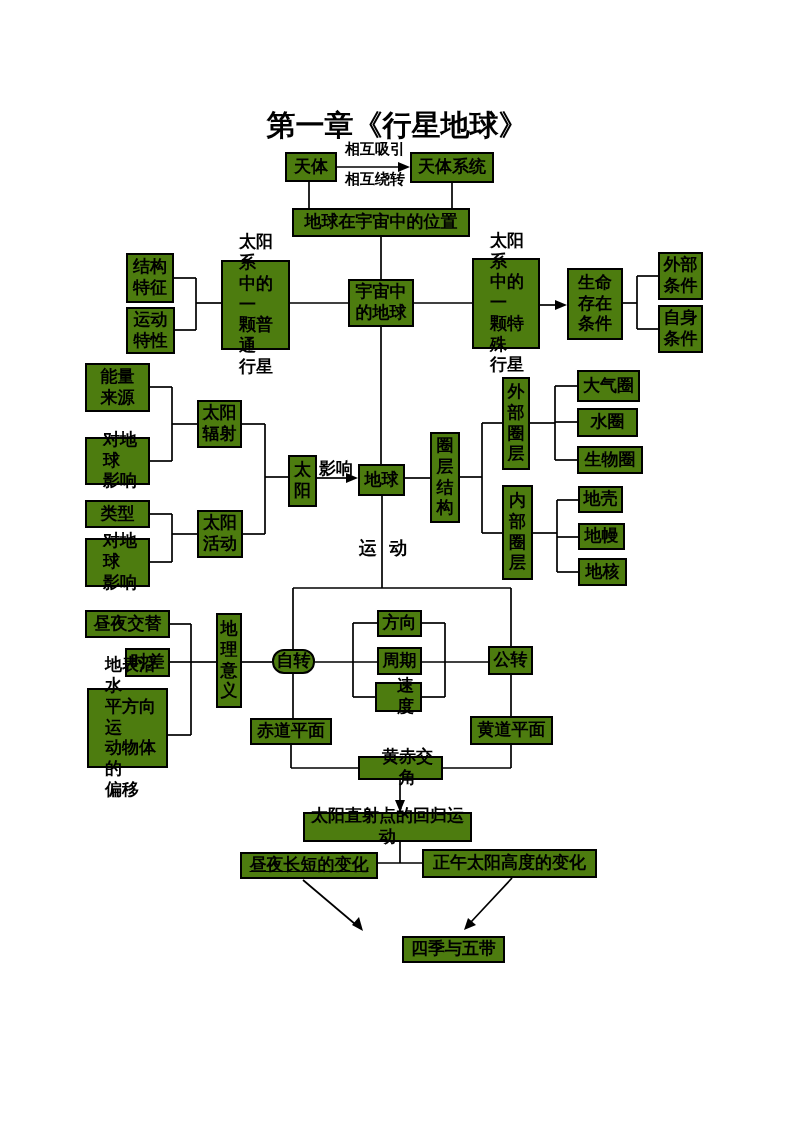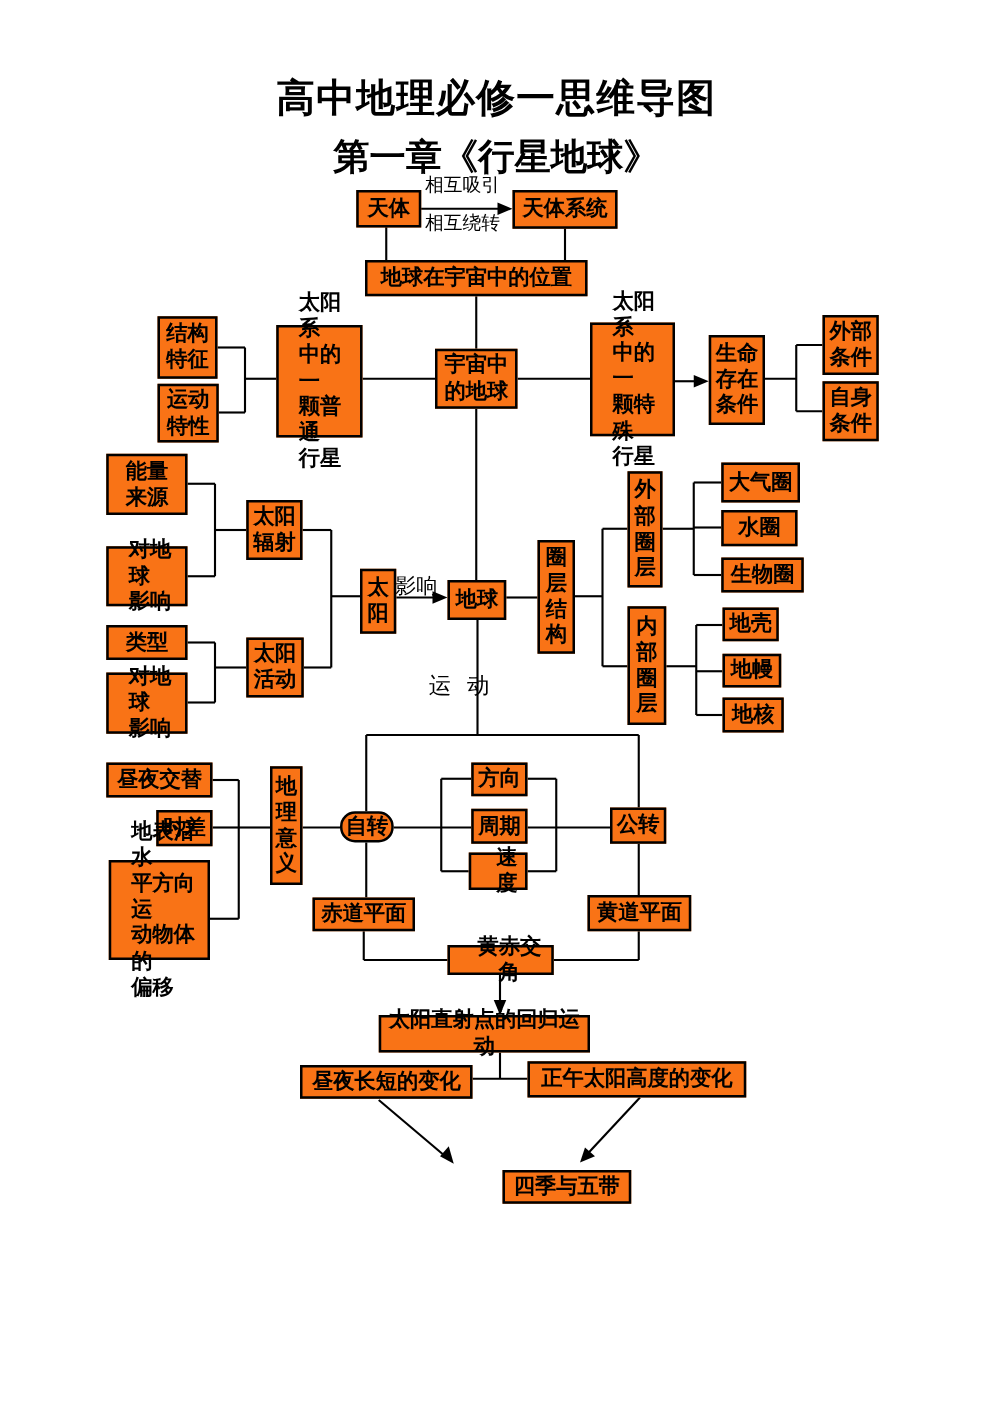--- a/index.html
+++ b/index.html
@@ -13,28 +13,28 @@
     font-family:"Liberation Sans","DejaVu Sans",sans-serif;
     font-size:31px; font-weight:bold; letter-spacing:1px;
   }
   .page-subtitle {
     position:absolute; left:0; top:106px; width:794px; text-align:center;
     font-family:"Liberation Sans","DejaVu Sans",sans-serif;
     font-size:29px; font-weight:bold;
   }
   .node {
     position:absolute; box-sizing:border-box;
-    border:2px solid #000; background:#f97316;
+    border:2px solid #000; background:#4d7c0f;
     display:flex; align-items:center; justify-content:center;
     text-align:center; font-weight:bold; font-size:17px; line-height:1.22;
     padding:0 2px; white-space:pre-line;
   }
   .ta-l { text-align:left; justify-content:flex-start; padding-left:16px; }
   .lbl {
-    position:absolute; font-weight:normal; font-size:15px; text-align:left;
+    position:absolute; font-weight:bold; font-size:15px; text-align:center;
     line-height:1.1; white-space:pre;
   }
   .lbl-motion { font-size:18px; word-spacing:8px; }
   .lbl-influence { font-size:17px; }
   svg.edges { position:absolute; left:0; top:0; }
   svg.edges line, svg.edges path { stroke:#000; stroke-width:1.7; fill:none; }
   svg.edges .arrowhead { fill:#000; stroke:none; }
 </style>
 </head>
 <body>
@@ -136,21 +136,20 @@
       <path class="arrowhead" d="M358,478 L346,473 L346,483 Z"></path>
       <line x1="400" y1="780" x2="400" y2="801"></line>
       <path class="arrowhead" d="M400,812 L395,800 L405,800 Z"></path>
       <line x1="303" y1="880" x2="355" y2="924"></line>
       <path class="arrowhead" d="M363,931 L352,925 L359,917 Z"></path>
       <line x1="512" y1="878" x2="471" y2="922"></line>
       <path class="arrowhead" d="M464,930 L468,918 L476,925 Z"></path>
     </g>
   </svg>
 
-  <div class="page-title">高中地理必修一思维导图</div>
   <div class="page-subtitle">第一章《行星地球》</div>
 
   <div class="lbl" style="left:340px;top:141px;width:70px;">相互吸引</div>
   <div class="lbl" style="left:340px;top:171px;width:70px;">相互绕转</div>
   <div class="lbl lbl-influence" style="left:316px;top:460px;width:40px;">影响</div>
   <div class="lbl lbl-motion" style="left:343px;top:539px;width:80px;">运 动</div>
 
   <div class="node" style="left:285px;top:152px;width:52px;height:30px;">天体</div>
   <div class="node" style="left:410px;top:152px;width:84px;height:31px;">天体系统</div>
   <div class="node" style="left:292px;top:208px;width:178px;height:29px;">地球在宇宙中的位置</div>
@@ -162,21 +161,21 @@
   <div class="node" style="left:126px;top:307px;width:49px;height:47px;">运动
 特性</div>
   <div class="node ta-l" style="left:221px;top:260px;width:69px;height:90px;">太阳系
 中的一
 颗普通
 行星</div>
   <div class="node ta-l" style="left:472px;top:258px;width:68px;height:91px;">太阳系
 中的一
 颗特殊
 行星</div>
-  <div class="node" style="left:567px;top:268px;width:45px;height:72px;">生命
+  <div class="node" style="left:567px;top:268px;width:56px;height:72px;">生命
 存在
 条件</div>
   <div class="node" style="left:658px;top:252px;width:45px;height:48px;">外部
 条件</div>
   <div class="node" style="left:658px;top:305px;width:45px;height:48px;">自身
 条件</div>
 
   <div class="node" style="left:85px;top:363px;width:65px;height:49px;">能量
 来源</div>
   <div class="node ta-l" style="left:85px;top:437px;width:65px;height:48px;">对地球
@@ -224,17 +223,17 @@
   <div class="node" style="left:272px;top:649px;width:43px;height:25px;border-radius:12px;">自转</div>
   <div class="node" style="left:377px;top:610px;width:45px;height:27px;">方向</div>
   <div class="node" style="left:377px;top:647px;width:45px;height:28px;">周期</div>
   <div class="node" style="left:375px;top:682px;width:47px;height:30px;padding-left:16px;">速度</div>
   <div class="node" style="left:488px;top:646px;width:45px;height:29px;">公转</div>
   <div class="node" style="left:250px;top:718px;width:82px;height:27px;">赤道平面</div>
   <div class="node" style="left:470px;top:716px;width:83px;height:29px;">黄道平面</div>
   <div class="node" style="left:358px;top:756px;width:85px;height:24px;padding-left:16px;">黄赤交角</div>
 
   <div class="node" style="left:303px;top:812px;width:169px;height:30px;">太阳直射点的回归运动</div>
-  <div class="node" style="left:240px;top:852px;width:138px;height:27px;">昼夜长短的变化</div>
+  <div class="node" style="left:240px;top:852px;width:138px;height:27px;text-decoration:underline;">昼夜长短的变化</div>
   <div class="node" style="left:422px;top:849px;width:175px;height:29px;">正午太阳高度的变化</div>
   <div class="node" style="left:362px;top:936px;width:103px;height:27px;margin-left:40px;">四季与五带</div>
 
 </div>
 
 </body></html>

